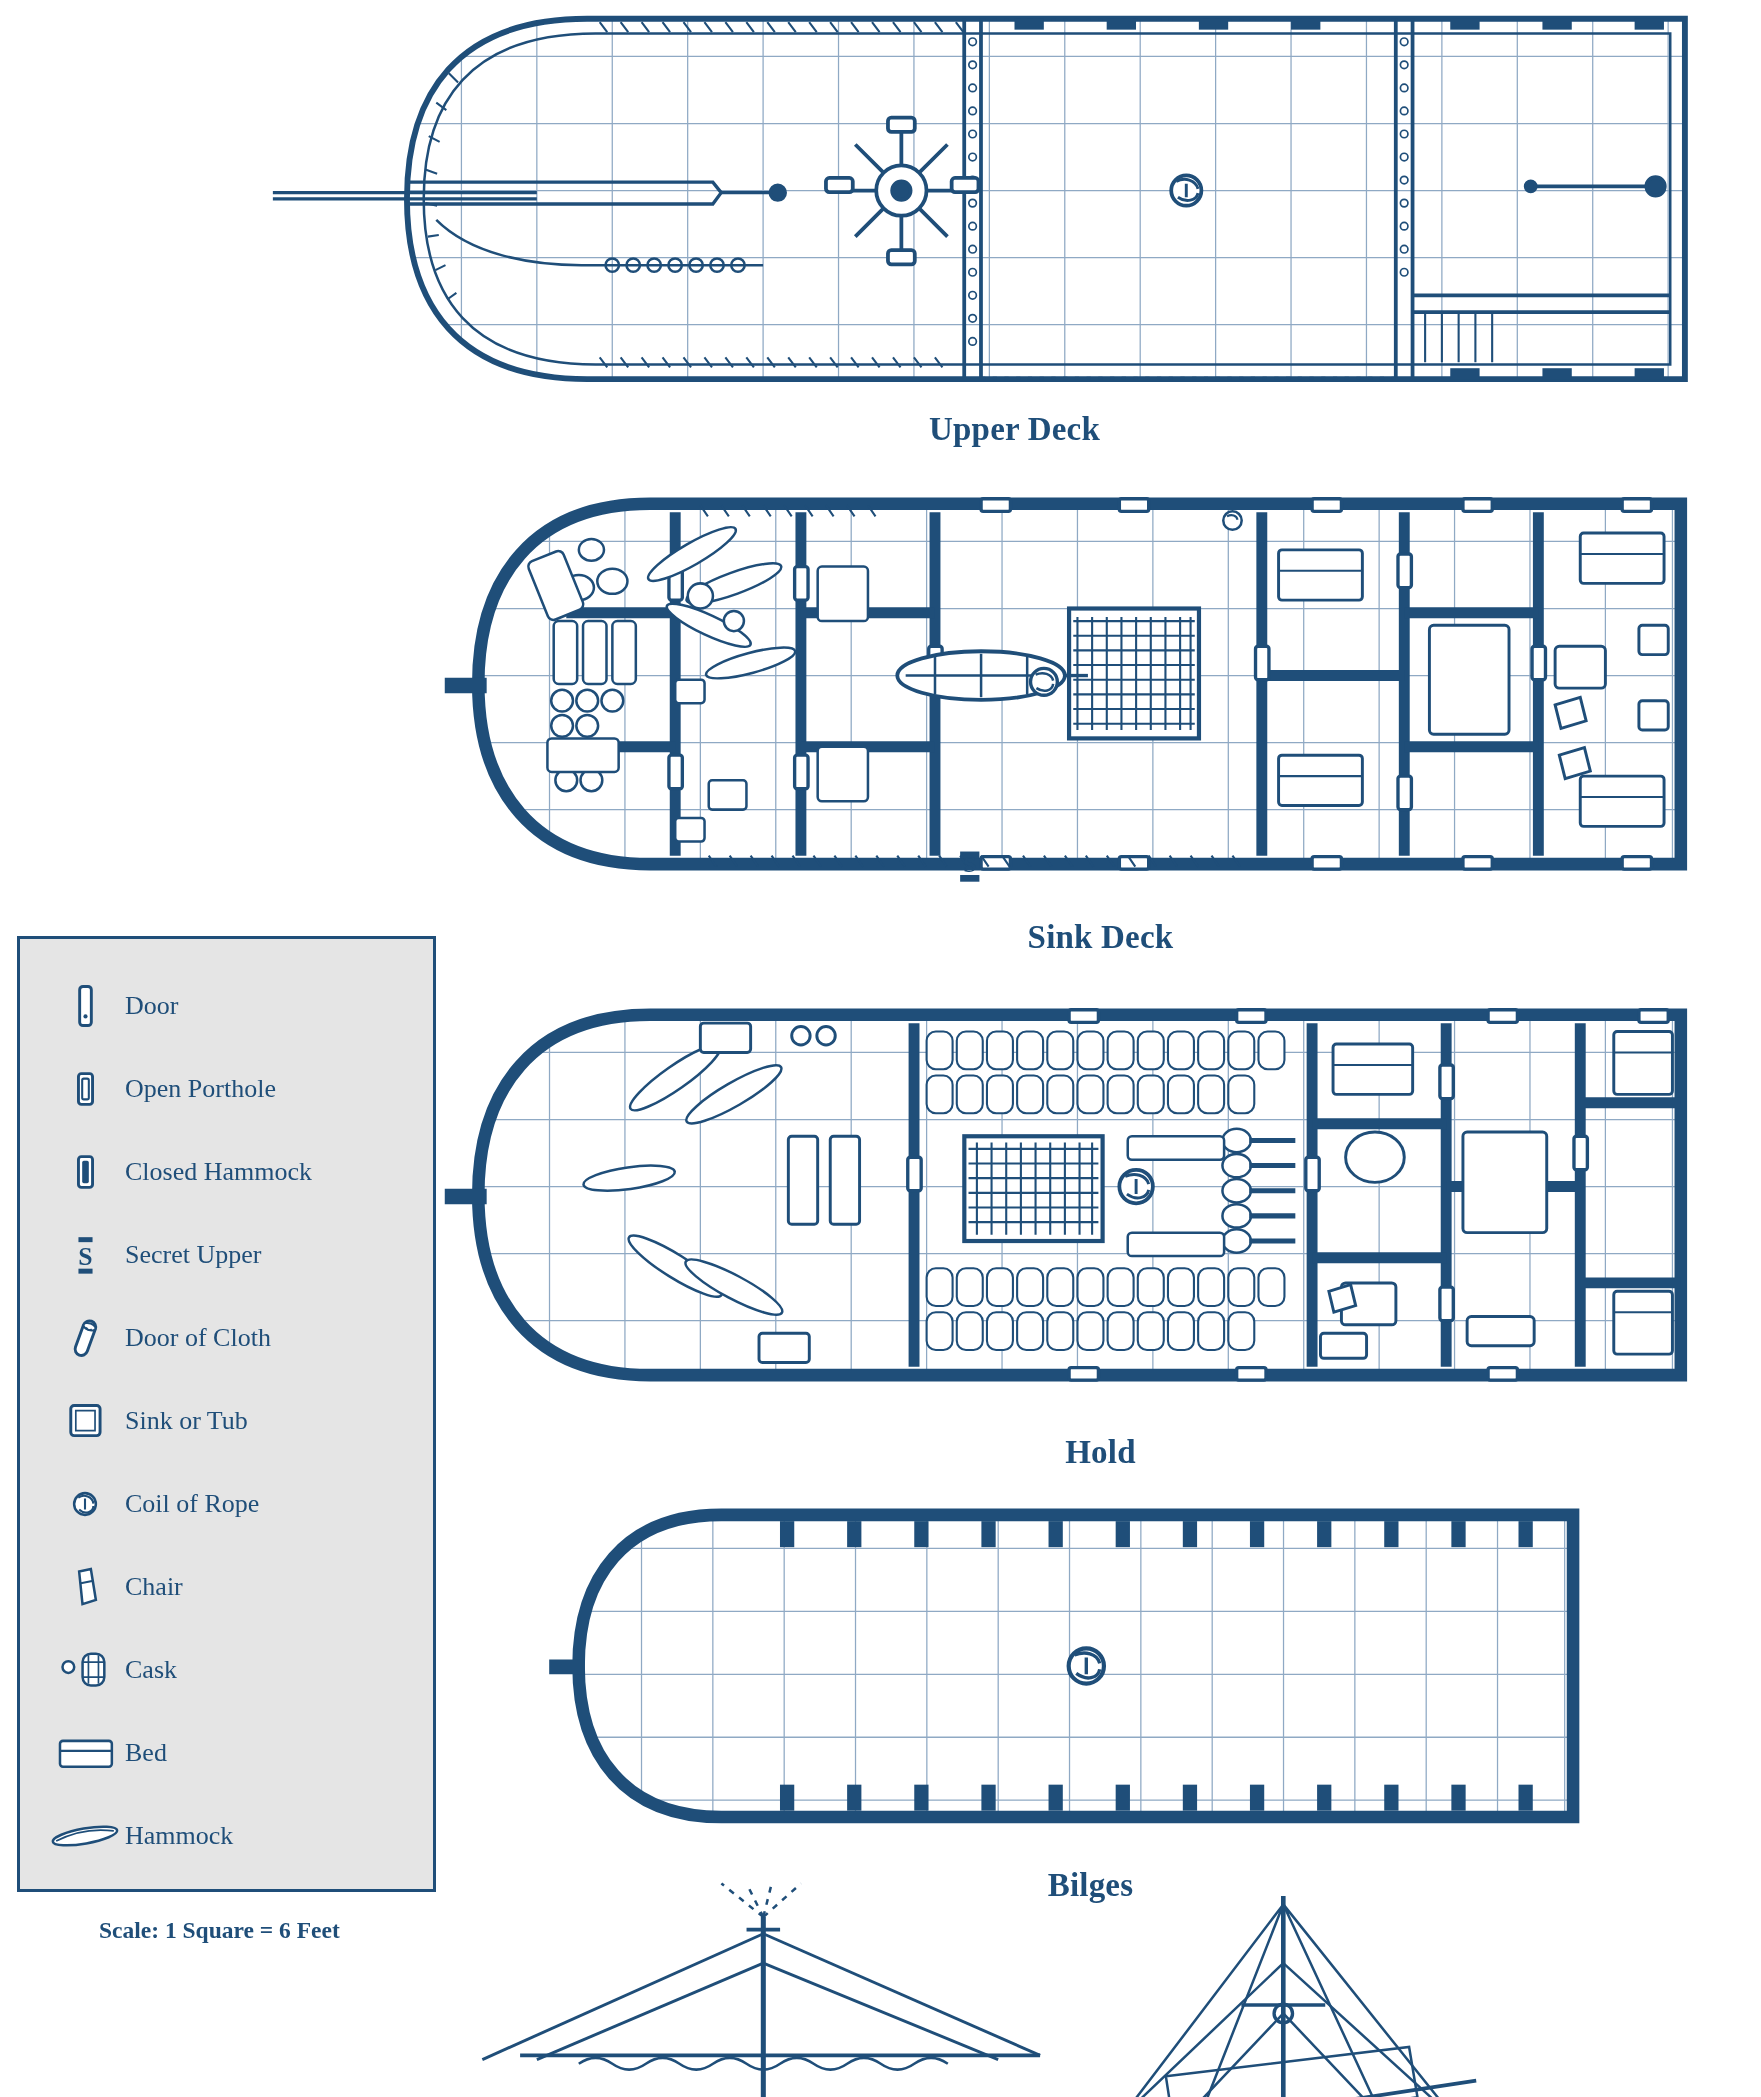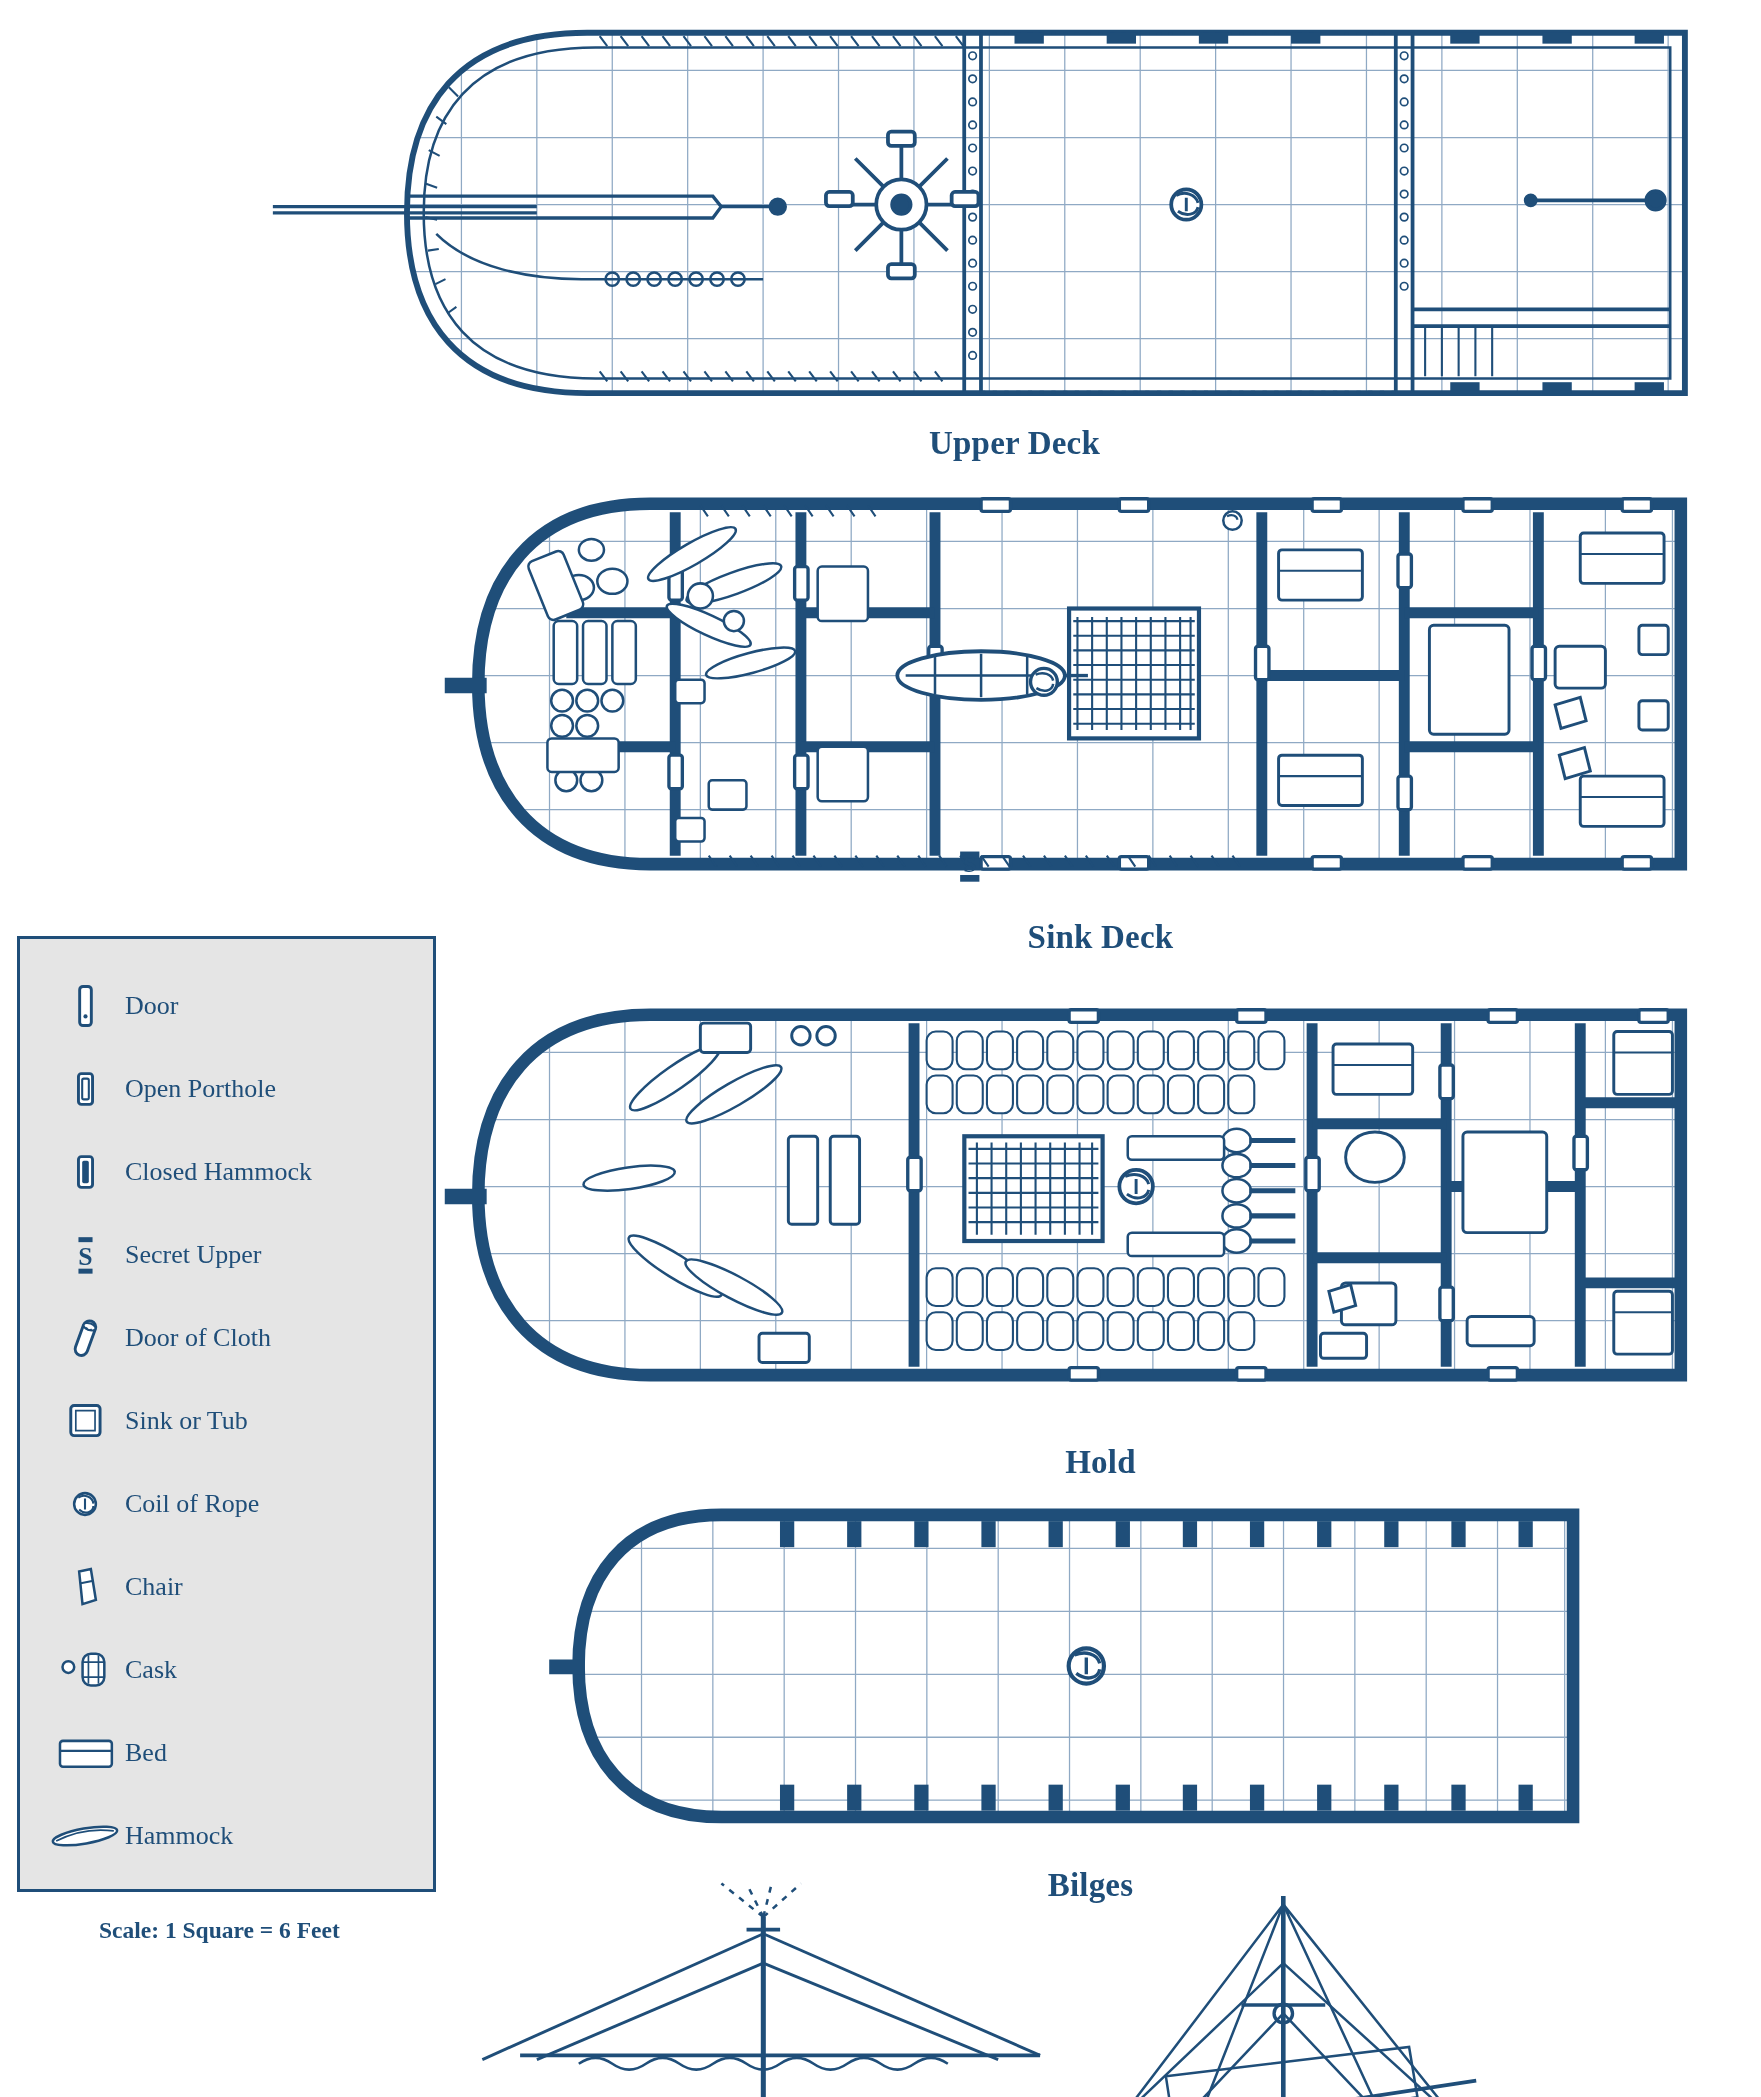--- a/index.html
+++ b/index.html
@@ -25,29 +25,29 @@
   .deck-label {
     position: absolute;
     width: 100%;
     text-align: center;
     font-family: "Liberation Serif", serif;
     font-weight: bold;
     color: #1f4e79;
     letter-spacing: 0.2px;
   }
   
-  #upper-deck-block { left: 268px; top: 16px; width: 1493px; height: 449px; }
+  #upper-deck-block { left: 268px; top: 2px; width: 1493px; height: 449px; }
   #main-deck-block  { left: 440px; top: 487px; width: 1321px; height: 474px; }
   #hold-block       { left: 440px; top: 998px; width: 1321px; height: 470px; }
   #bilges-block     { left: 545px; top: 1498px; width: 1091px; height: 424px; }
   #rigging-block    { left: 453px; top: 1879px; width: 1279px; height: 495px; }
 
   .title-upper { font-size: 33px; top: 409px; }
   .title-main  { font-size: 33px; top: 432px; }
-  .title-hold  { font-size: 33px; top: 446px; }
+  .title-hold  { font-size: 33px; top: 436px; }
   .title-bilge { font-size: 33px; top: 369px; font-family: Liberation Serif, serif; }
 
   
   #legend {
     position: absolute;
     left: 17px;
     top: 936px;
     width: 419px;
     height: 956px;
     border: 3.8px solid #1f4e79;

